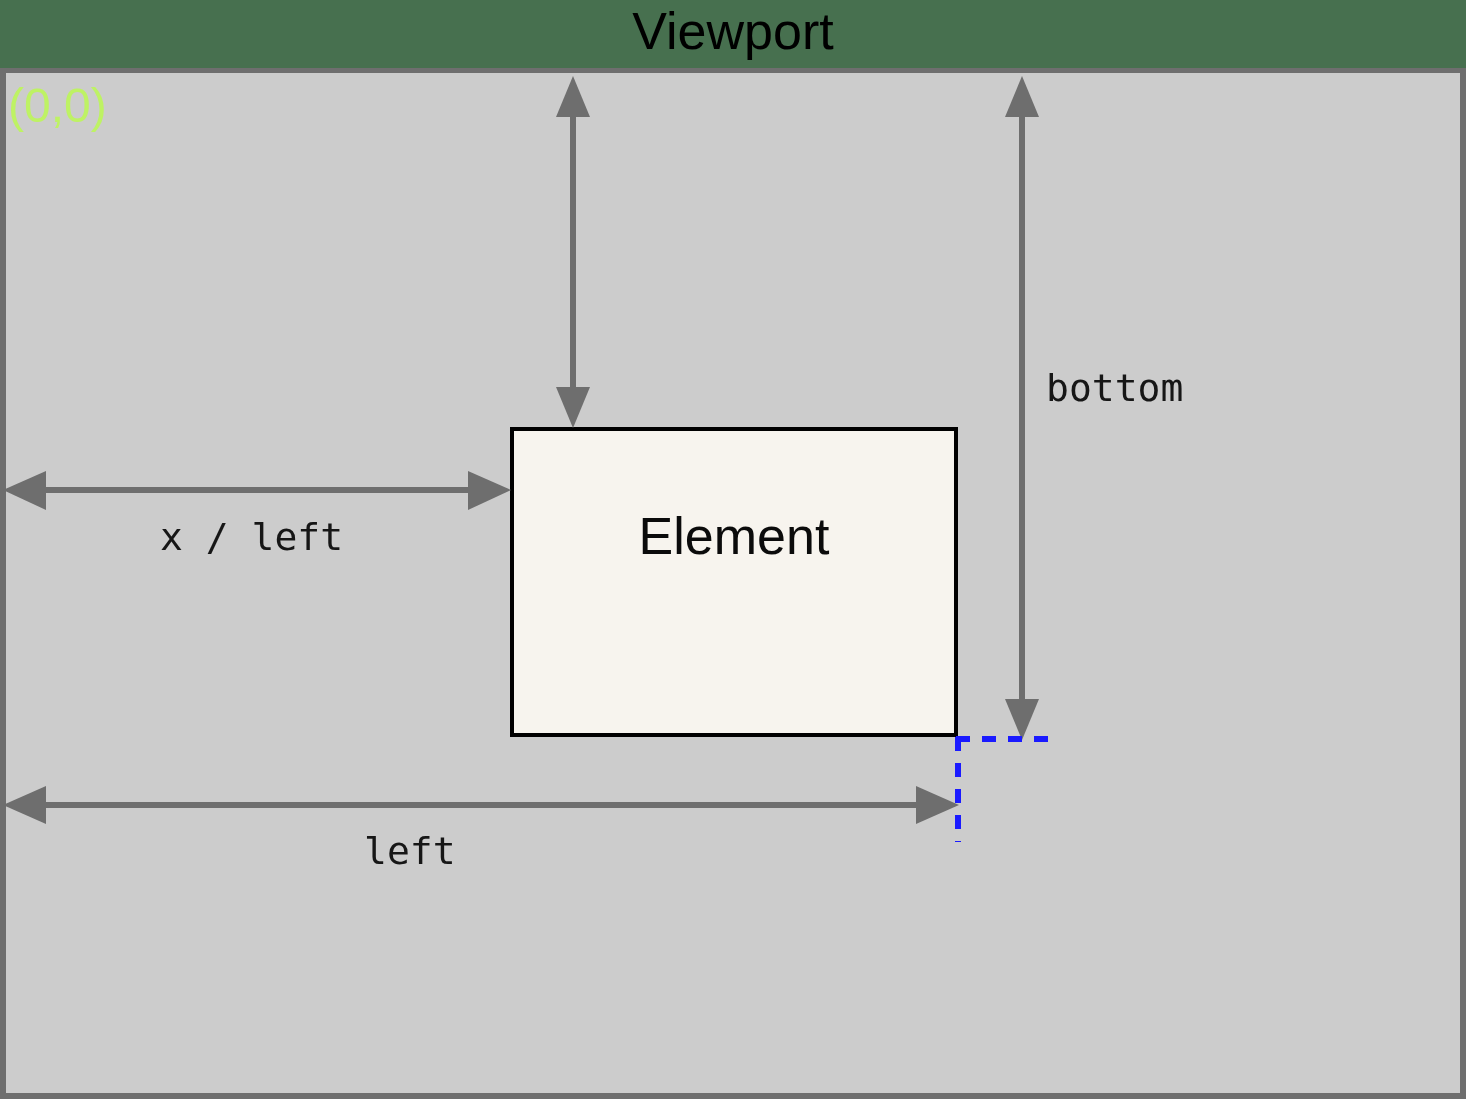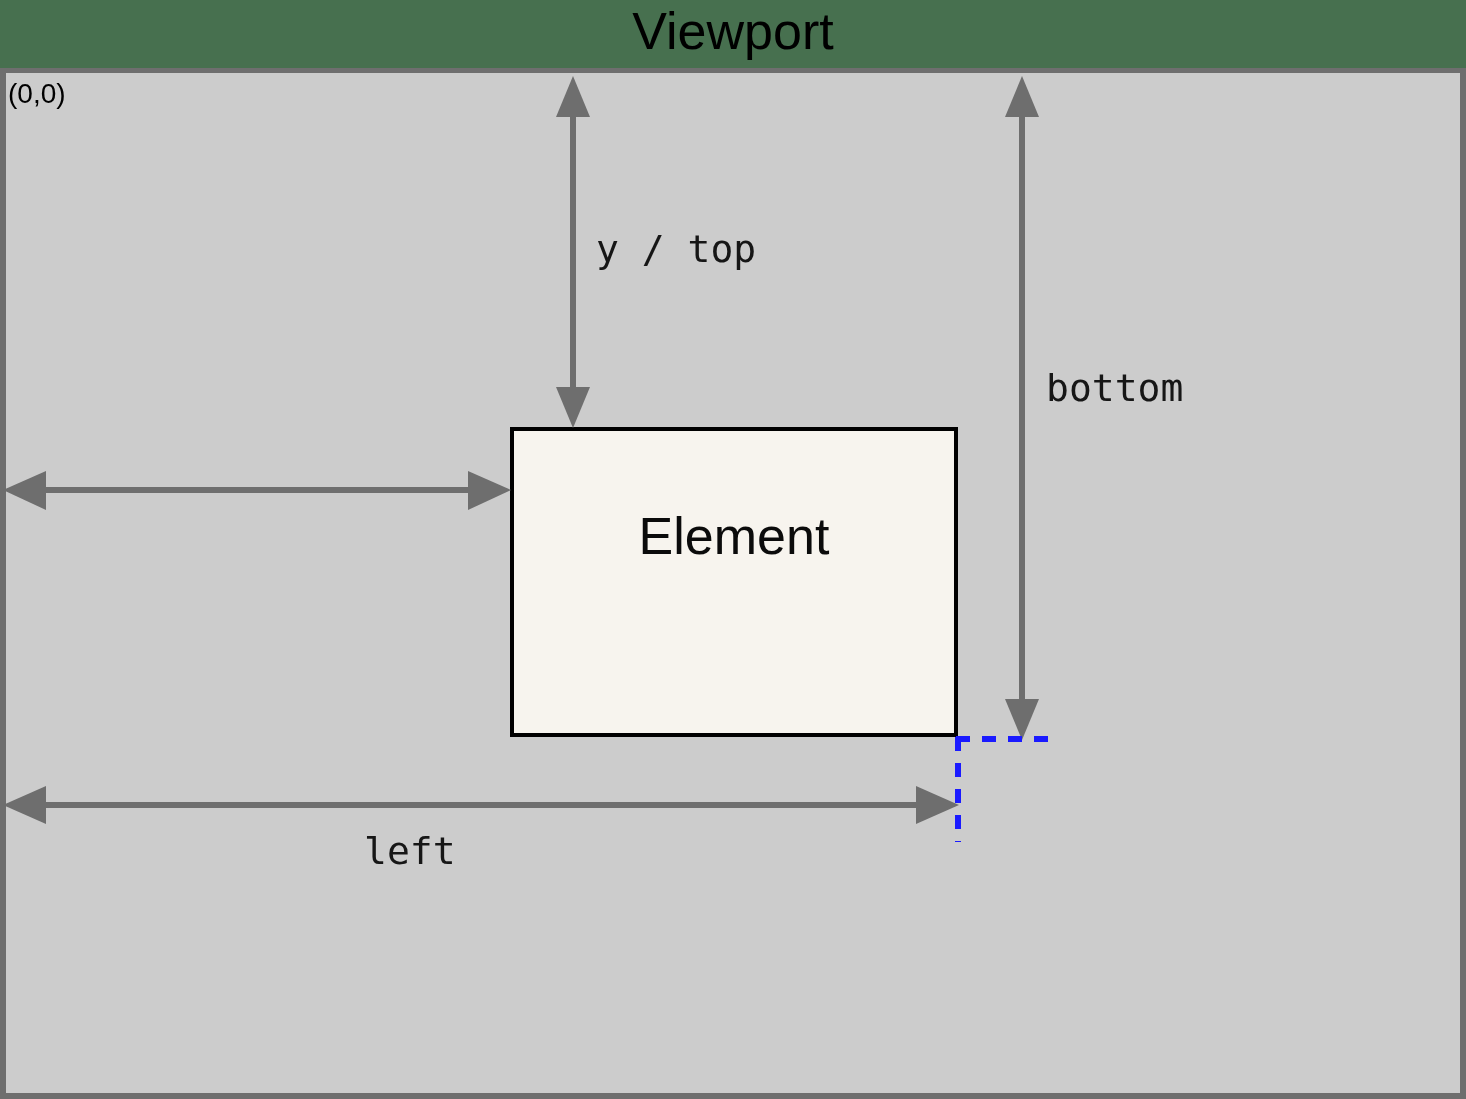--- a/index.html
+++ b/index.html
@@ -46,22 +46,22 @@
     box-sizing: border-box;
     background: #cccccc;
     border: 6px solid #6e6e6e;
     border-top-width: 5px;
   }
   #origin-label {
     position: absolute;
     left: 8px;
     top: 78px;
     font-family: "Liberation Sans", sans-serif;
-    font-size: 28px;
-    color: #000000;
+    font-size: 48px;
+    color: #bef264;
     white-space: nowrap;
   }
   
   #element-box {
     position: absolute;
     left: 510px;
     top: 427px;
     width: 448px;
     height: 310px;
     box-sizing: border-box;
@@ -144,20 +144,20 @@
       <polygon points="959,805 916,786 916,824" fill="#6e6e6e"></polygon>
     </g>
 
     <g>
       <line x1="956" y1="739" x2="1058" y2="739" stroke="#1a1aff" stroke-width="6" stroke-dasharray="14 12"></line>
       <line x1="958" y1="737" x2="958" y2="842" stroke="#1a1aff" stroke-width="6" stroke-dasharray="14 12"></line>
     </g>
 
   </svg>
 
-  <div class="mlabel" id="label-y-top">y / top</div>
 
   <div class="mlabel" id="label-bottom">bottom</div>
 
+  <div class="mlabel" id="label-x-left">x / left</div>
 
   <div class="mlabel" id="label-right">left</div>
 
 </div>
 
 </body></html>

